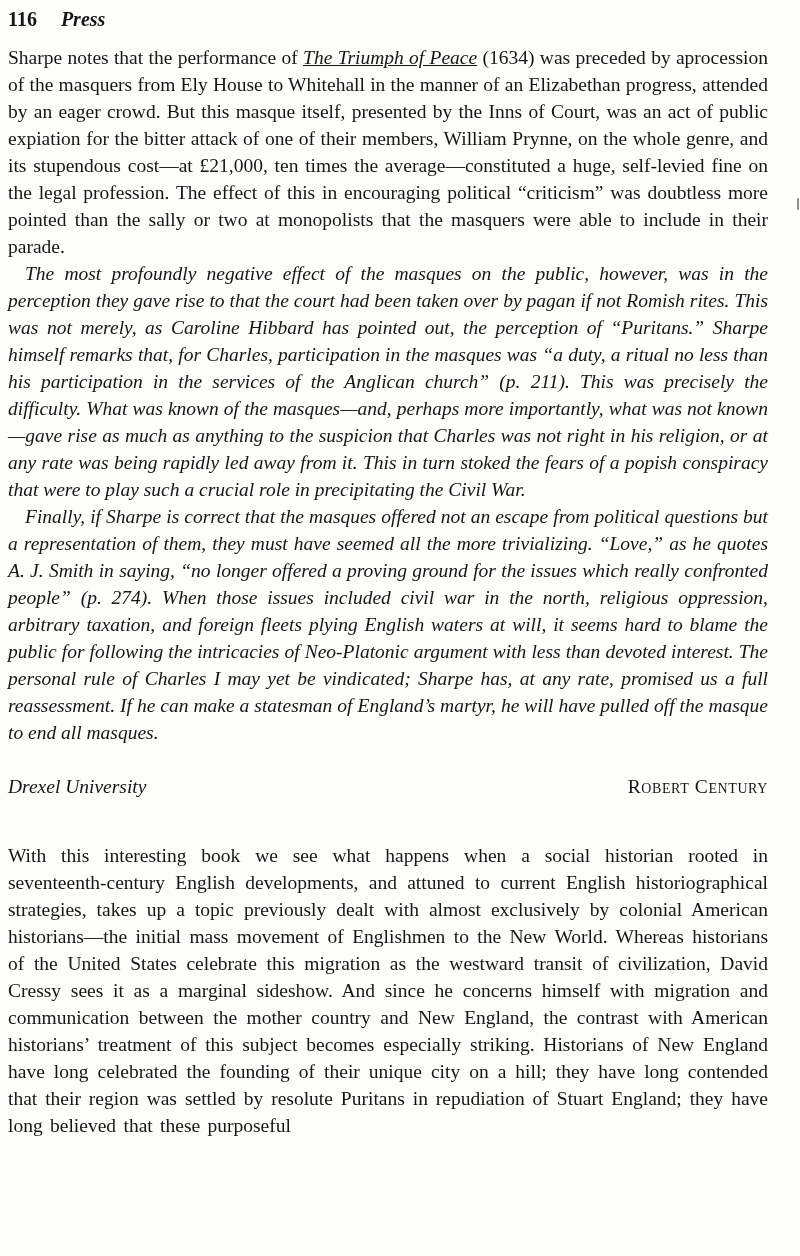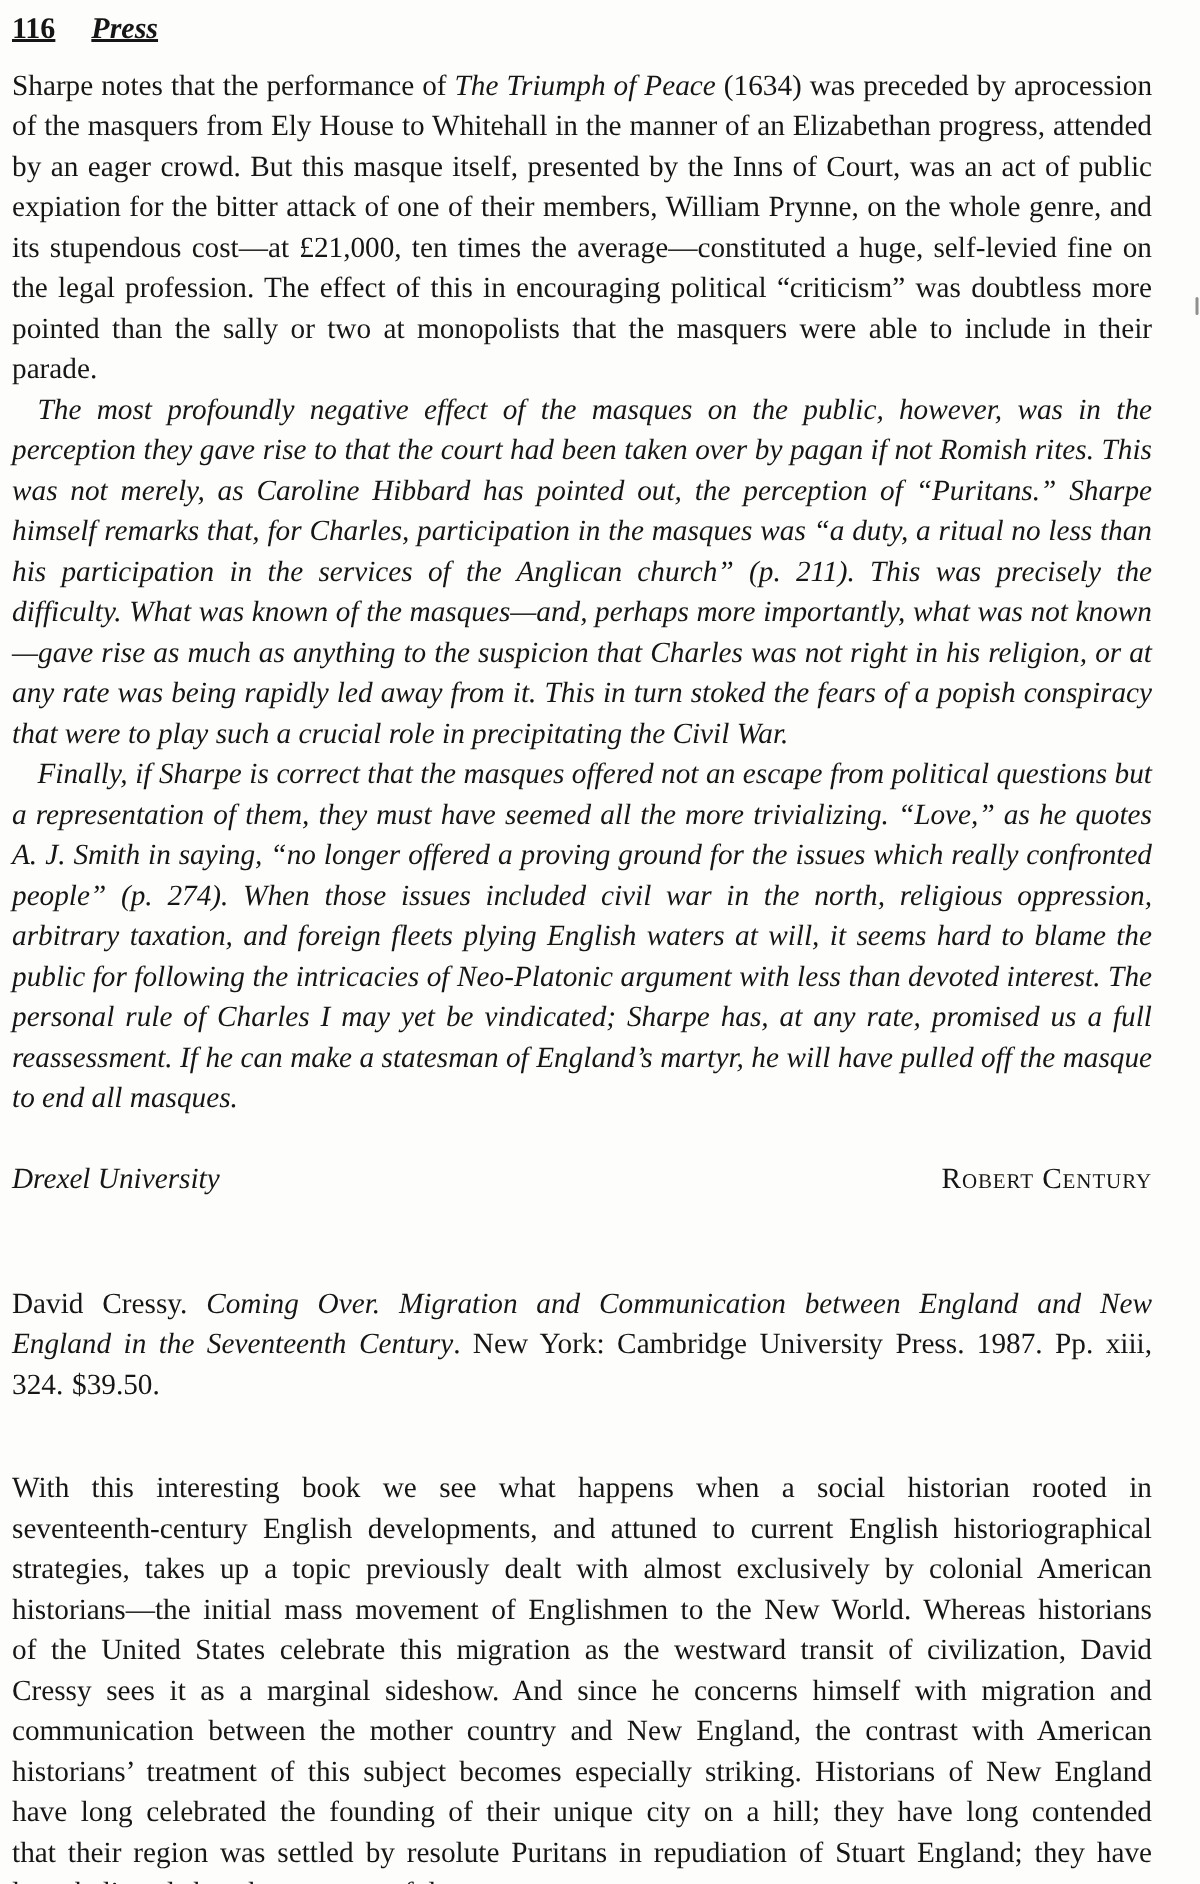--- a/index.html
+++ b/index.html
@@ -22,29 +22,28 @@
     overflow: hidden;
   }
   .page-header {
     display: flex;
     align-items: baseline;
     gap: 24px;
     font-size: 20px;
     line-height: 26px;
     margin-bottom: 12px;
     text-align: left;
-    text-decoration: underline;
   }
   .page-num { font-weight: bold; }
   .journal-title { font-weight: bold; font-style: italic; }
 
   p { margin: 0; }
   p.indent { text-indent: 17px; font-style: italic; }
 
-  em.book-title { font-style: italic; }
+  em.book-title { font-style: italic; text-decoration: underline; }
 
   .signature {
     display: flex;
     justify-content: space-between;
     align-items: center;
     margin-top: 27px;
     text-align: left;
   }
   .affiliation { font-style: italic; }
   .reviewer {
@@ -88,20 +87,19 @@
 
     <p class="indent"><span>Finally, if Sharpe is correct that the masques offered not an escape from political questions but a representation of them, they must have seemed all the more trivializing. “Love,” as he quotes A. J. Smith in saying, “no longer offered a proving ground for the issues which really confronted people” (p. 274). When those issues included civil war in the north, religious oppression, arbitrary taxation, and foreign fleets plying English waters at will, it seems hard to blame the public for following the intricacies of Neo-Platonic argument with less than devoted interest. The personal rule of Charles I may yet be vindicated; Sharpe has, at any rate, promised us a full reassessment. If he can make a statesman of England’s martyr, he will have pulled off the masque to end all masques.</span></p>
 
     <div class="signature">
       <span class="affiliation">Drexel University</span>
       <span class="reviewer">Robert Century</span>
     </div>
   </section>
 
   <section>
-    <p class="citation"><span>David Cressy. </span><em class="book-title">Coming Over. Migration and Communication between England and New England in the Seventeenth Century</em><span>. New York: Cambridge University Press. 1987. Pp. xiii, 324. $39.50.</span></p>
 
     <p class="body-para"><span>With this interesting book we see what happens when a social historian rooted in seventeenth-century English developments, and attuned to current English historiographical strategies, takes up a topic previously dealt with almost exclusively by colonial American historians—the initial mass movement of Englishmen to the New World. Whereas historians of the United States celebrate this migration as the westward transit of civilization, David Cressy sees it as a marginal sideshow. And since he concerns himself with migration and communication between the mother country and New England, the contrast with American historians’ treatment of this subject becomes especially striking. Historians of New England have long celebrated the founding of their unique city on a hill; they have long contended that their region was settled by resolute Puritans in repudiation of Stuart England; they have long believed that these purposeful</span></p>
   </section>
 
   <div class="scan-mark"></div>
 
 </div>
 
 </body></html>

